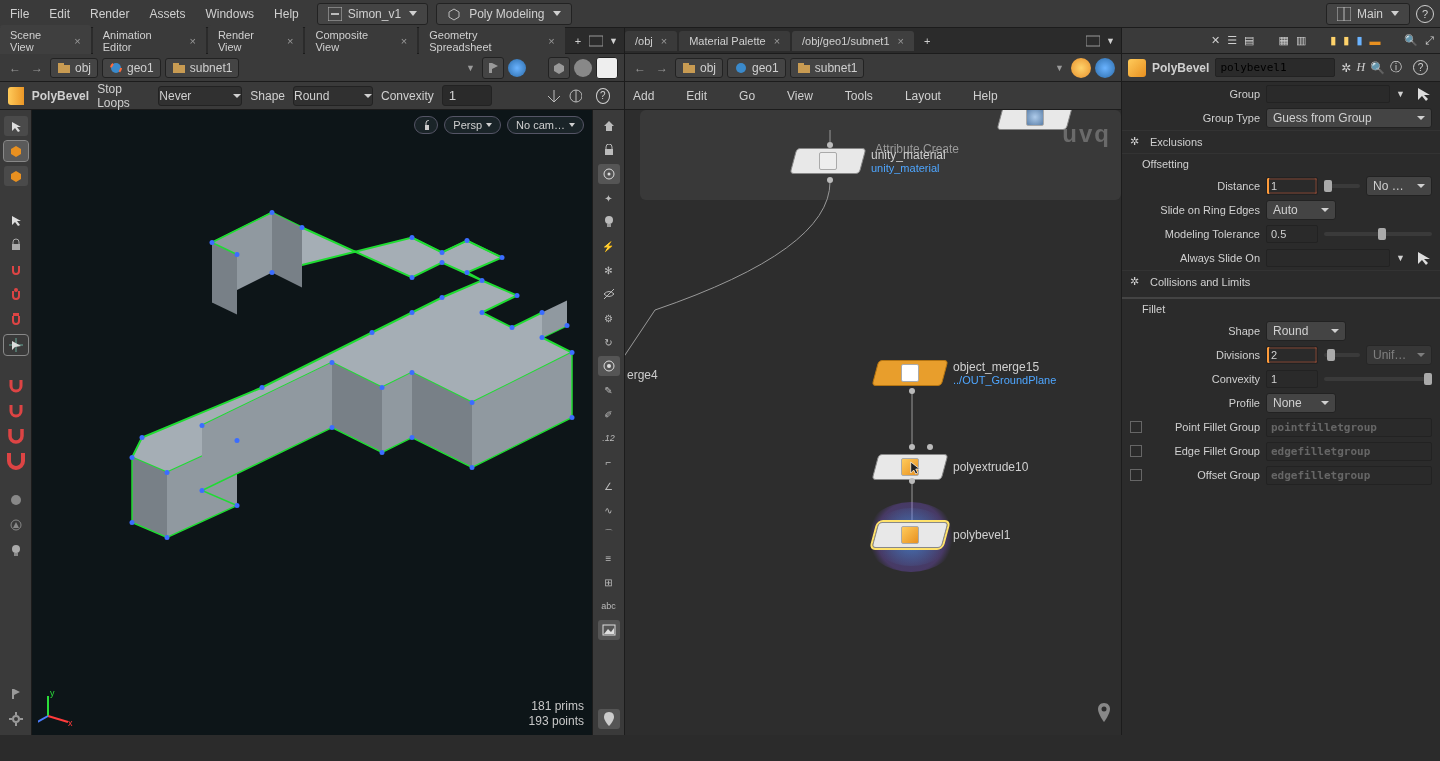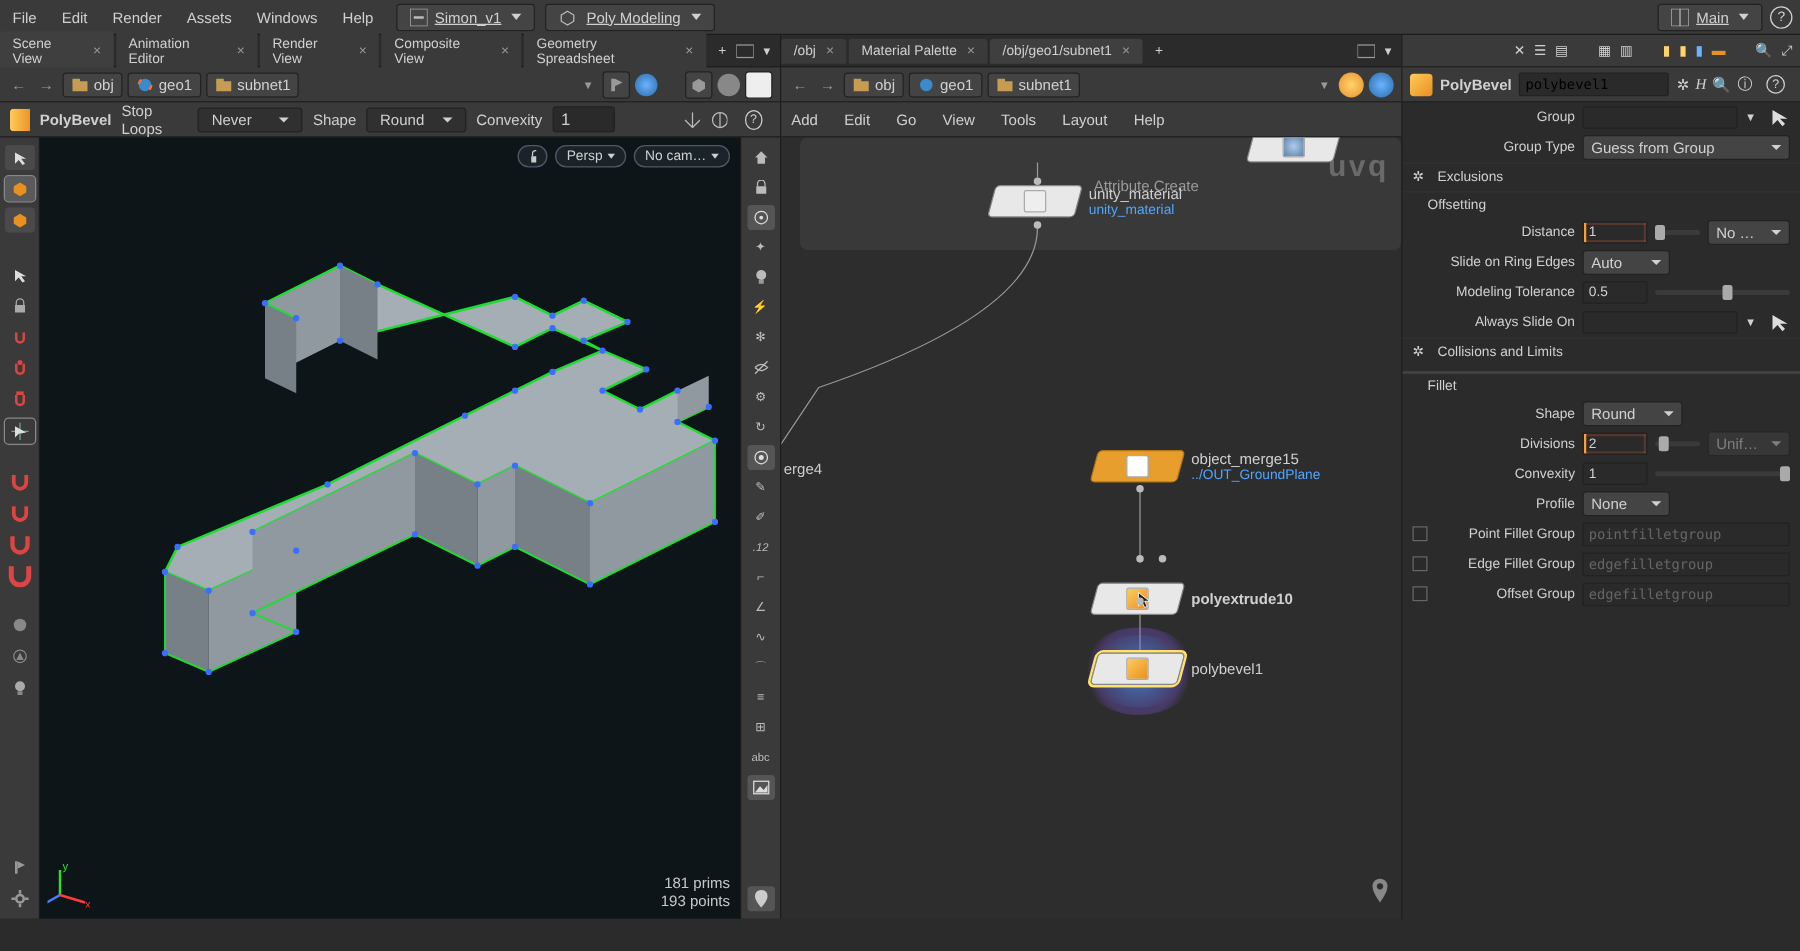--- a/index.html
+++ b/index.html
@@ -17,21 +17,21 @@
     --input-bg:#303030;
     --input-bg2:#2a2a2a;
     --green-edge:#1fdc32;
     --tab-act:#3f3f3f;
   }
   *{box-sizing:border-box;font-family:Segoe UI,Arial,sans-serif;}
   body{margin:0;background:var(--bg0);color:var(--txt);font-size:12px;overflow:hidden;width:1440px;height:761px;}
   
   .menubar{height:28px;background:var(--bg1);display:flex;align-items:center;border-bottom:1px solid var(--border);}
   .menubar .menu{padding:4px 10px;cursor:default;}
-  .shelf-item{display:flex;align-items:center;background:var(--bg2);border:1px solid #222;border-radius:3px;padding:2px 10px;margin-left:8px;height:22px;text-decoration:underline;}
+  .shelf-item{display:flex;align-items:center;background:var(--bg2);border:1px solid #222;border-radius:3px;padding:2px 10px;margin-left:8px;height:22px;}
   .shelf-item .tri{border-left:4px solid transparent;border-right:4px solid transparent;border-top:5px solid var(--txt);margin-left:8px;}
   .shelf-item svg{flex:none;}
   .menubar .spacer{flex:1;}
   .help-circle{width:18px;height:18px;border:1px solid var(--txt);border-radius:50%;display:flex;align-items:center;justify-content:center;margin:0 6px;font-size:11px;}
   
   .tabrow{height:26px;background:var(--bg0);display:flex;align-items:center;border-bottom:1px solid var(--border);font-size:11px;}
   .tab{padding:4px 10px;background:var(--bg1);margin-right:2px;display:flex;align-items:center;border-radius:3px 3px 0 0;}
   .tab.active{background:var(--tab-act);}
   .tab .x{margin-left:8px;color:var(--txt-dim);}
   .tabrow .plus{padding:3px 8px;color:var(--txt);}
@@ -46,39 +46,39 @@
   .round-icon{width:18px;height:18px;border-radius:50%;background:#777;}
   
   .main{display:flex;height:calc(761px - 28px - 26px);}
   .pane{display:flex;flex-direction:column;border-right:1px solid var(--border);}
   .viewport-pane{width:625px;}
   .network-pane{width:497px;}
   .params-pane{width:318px;}
   
   .opbar{height:28px;background:var(--bg1);display:flex;align-items:center;gap:8px;padding:0 8px;border-bottom:1px solid var(--border);}
   .opbar .label{font-size:12px;}
-  .dropdown{background:var(--input-bg);border:1px solid #222;border-radius:3px;padding:2px 10px;display:flex;align-items:center;min-width:60px;justify-content:space-between;}
+  .dropdown{background:var(--input-bg);border:1px solid #222;border-radius:3px;padding:2px 0;display:flex;align-items:center;min-width:60px;justify-content:space-between;}
   .dropdown .tri{border-left:4px solid transparent;border-right:4px solid transparent;border-top:4px solid var(--txt);margin-left:6px;}
   .num-input{background:var(--input-bg2);border:1px solid #222;border-radius:3px;padding:2px 6px;width:50px;color:var(--txt);}
   
   .vp-body{flex:1;position:relative;display:flex;background:#0d1518;}
   .vp-left-tools{width:32px;background:var(--bg1);display:flex;flex-direction:column;align-items:center;padding-top:6px;gap:5px;border-right:1px solid var(--border);}
   .vtool{width:24px;height:20px;background:#4a4a4a;border-radius:3px;display:flex;align-items:center;justify-content:center;}
   .vtool.sel{background:#5a5a5a;outline:1px solid #888;}
   .vp-right-tools{width:32px;background:var(--bg1);display:flex;flex-direction:column;align-items:center;padding-top:6px;gap:4px;border-left:1px solid var(--border);}
   .rtool{width:22px;height:20px;border-radius:3px;display:flex;align-items:center;justify-content:center;color:#bbb;font-size:10px;}
   .vp-canvas{flex:1;position:relative;overflow:hidden;}
   .vp-overlay{position:absolute;top:6px;right:8px;display:flex;gap:6px;}
   .pill{background:#1a2428;border:1px solid #556;border-radius:10px;padding:2px 8px;font-size:11px;display:flex;align-items:center;gap:4px;}
   .lock-pill{width:24px;justify-content:center;}
   .pill .tri{border-left:3px solid transparent;border-right:3px solid transparent;border-top:4px solid var(--txt);}
   .vp-stats{position:absolute;bottom:6px;right:8px;font-family:monospace;font-size:12px;color:#c8c8c8;text-align:right;line-height:15px;}
   .vp-axis{position:absolute;bottom:6px;left:6px;}
   
-  .net-menubar{height:28px;background:var(--bg1);display:flex;align-items:center;padding:0 8px;gap:21px;border-bottom:1px solid var(--border);}
+  .net-menubar{height:28px;background:var(--bg1);display:flex;align-items:center;padding:0 8px;gap:32px;border-bottom:1px solid var(--border);}
   .net-menubar .fill{flex:1;}
   .net-icons{display:flex;gap:7px;align-items:center;}
   .net-body{flex:1;position:relative;background:#2d2d2d;overflow:hidden;}
   .node{position:absolute;display:flex;align-items:center;gap:8px;}
   .node-body{width:70px;height:26px;border-radius:4px;display:flex;align-items:center;justify-content:center;position:relative;transform:skewX(-15deg);}
   .node-body.white{background:#e8e8e8;border:1px solid #888;}
   .node-body.orange{background:var(--orange);border:1px solid #b57512;}
   .node-body .inner-icn{transform:skewX(15deg);width:18px;height:18px;background:#fff;border:1px solid #aaa;border-radius:2px;}
   .node-body .inner-icn.or{background:linear-gradient(135deg,#ffcb5b,#e89020);}
   .node-body.selected{outline:2px solid var(--seldot);}
@@ -101,21 +101,21 @@
   .param-row .pinput.redge{box-shadow:inset 2px 0 0 #ff9c3a, inset 0 2px 0 #ff6b3a33, inset 0 -2px 0 #ff6b3a33, inset -2px 0 0 #ff6b3a33;}
   .param-row .pselect{background:var(--bg2);border:1px solid #222;border-radius:3px;padding:2px 6px;display:flex;align-items:center;gap:8px;flex:1;justify-content:space-between;min-width:0;}
   .param-row .pselect span{white-space:nowrap;overflow:hidden;text-overflow:ellipsis;}
   .param-row .pselect .tri{border-left:4px solid transparent;border-right:4px solid transparent;border-top:4px solid var(--txt);flex:none;}
   .param-row .slider{flex:1;height:4px;background:#3a3a3a;border-radius:2px;position:relative;min-width:20px;}
   .param-row .slider .knob{width:8px;height:12px;background:#aaa;border-radius:2px;position:absolute;top:-4px;}
   .section{padding:4px 8px;font-size:11px;color:var(--txt);display:flex;align-items:center;gap:6px;border-top:1px solid #333;}
   .section .gear{width:14px;height:14px;}
   .section.sub{padding-left:20px;}
   .checkbox{width:12px;height:12px;border:1px solid #666;background:#2a2a2a;flex:none;}
-  .param-row .pinput.dim{color:#666;}
+  .param-row .pinput.dim{color:#666;font-weight:bold;}
   .cursor-arrow{width:12px;height:14px;}
 </style>
 </head>
 <body>
 
 <div class="menubar">
   <div class="menu">File</div>
   <div class="menu">Edit</div>
   <div class="menu">Render</div>
   <div class="menu">Assets</div>
@@ -660,21 +660,21 @@
         <div class="node-body orange">
             <div class="inner-icn" style="background:#fff;"></div>
           </div>
         <div>
           <div class="label">object_merge15</div>
           <div class="sublabel">../OUT_GroundPlane</div>
         </div>
       </div>
       <div class="net-dot" style="top:278px;left:284px;"></div>
 
-      <div class="node" style="top:356px;left:250px;font-weight:bold;">
+      <div class="node" style="top:344px;left:250px;">
         <div class="node-body white">
             <div class="inner-icn or"></div>
           <svg class="cursor-arrow" style="position:absolute;left:34px;top:6px;transform:skewX(15deg);">
               <polygon points="1,1 1,12 4,9 6,13 8,12 6,8 10,8" fill="#222" stroke="#fff" stroke-width="0.7"></polygon>
             </svg>
         </div>
         <div class="label">polyextrude10</div>
       </div>
       <div class="net-dot" style="top:334px;left:284px;"></div>
       <div class="net-dot" style="top:334px;left:302px;"></div>

